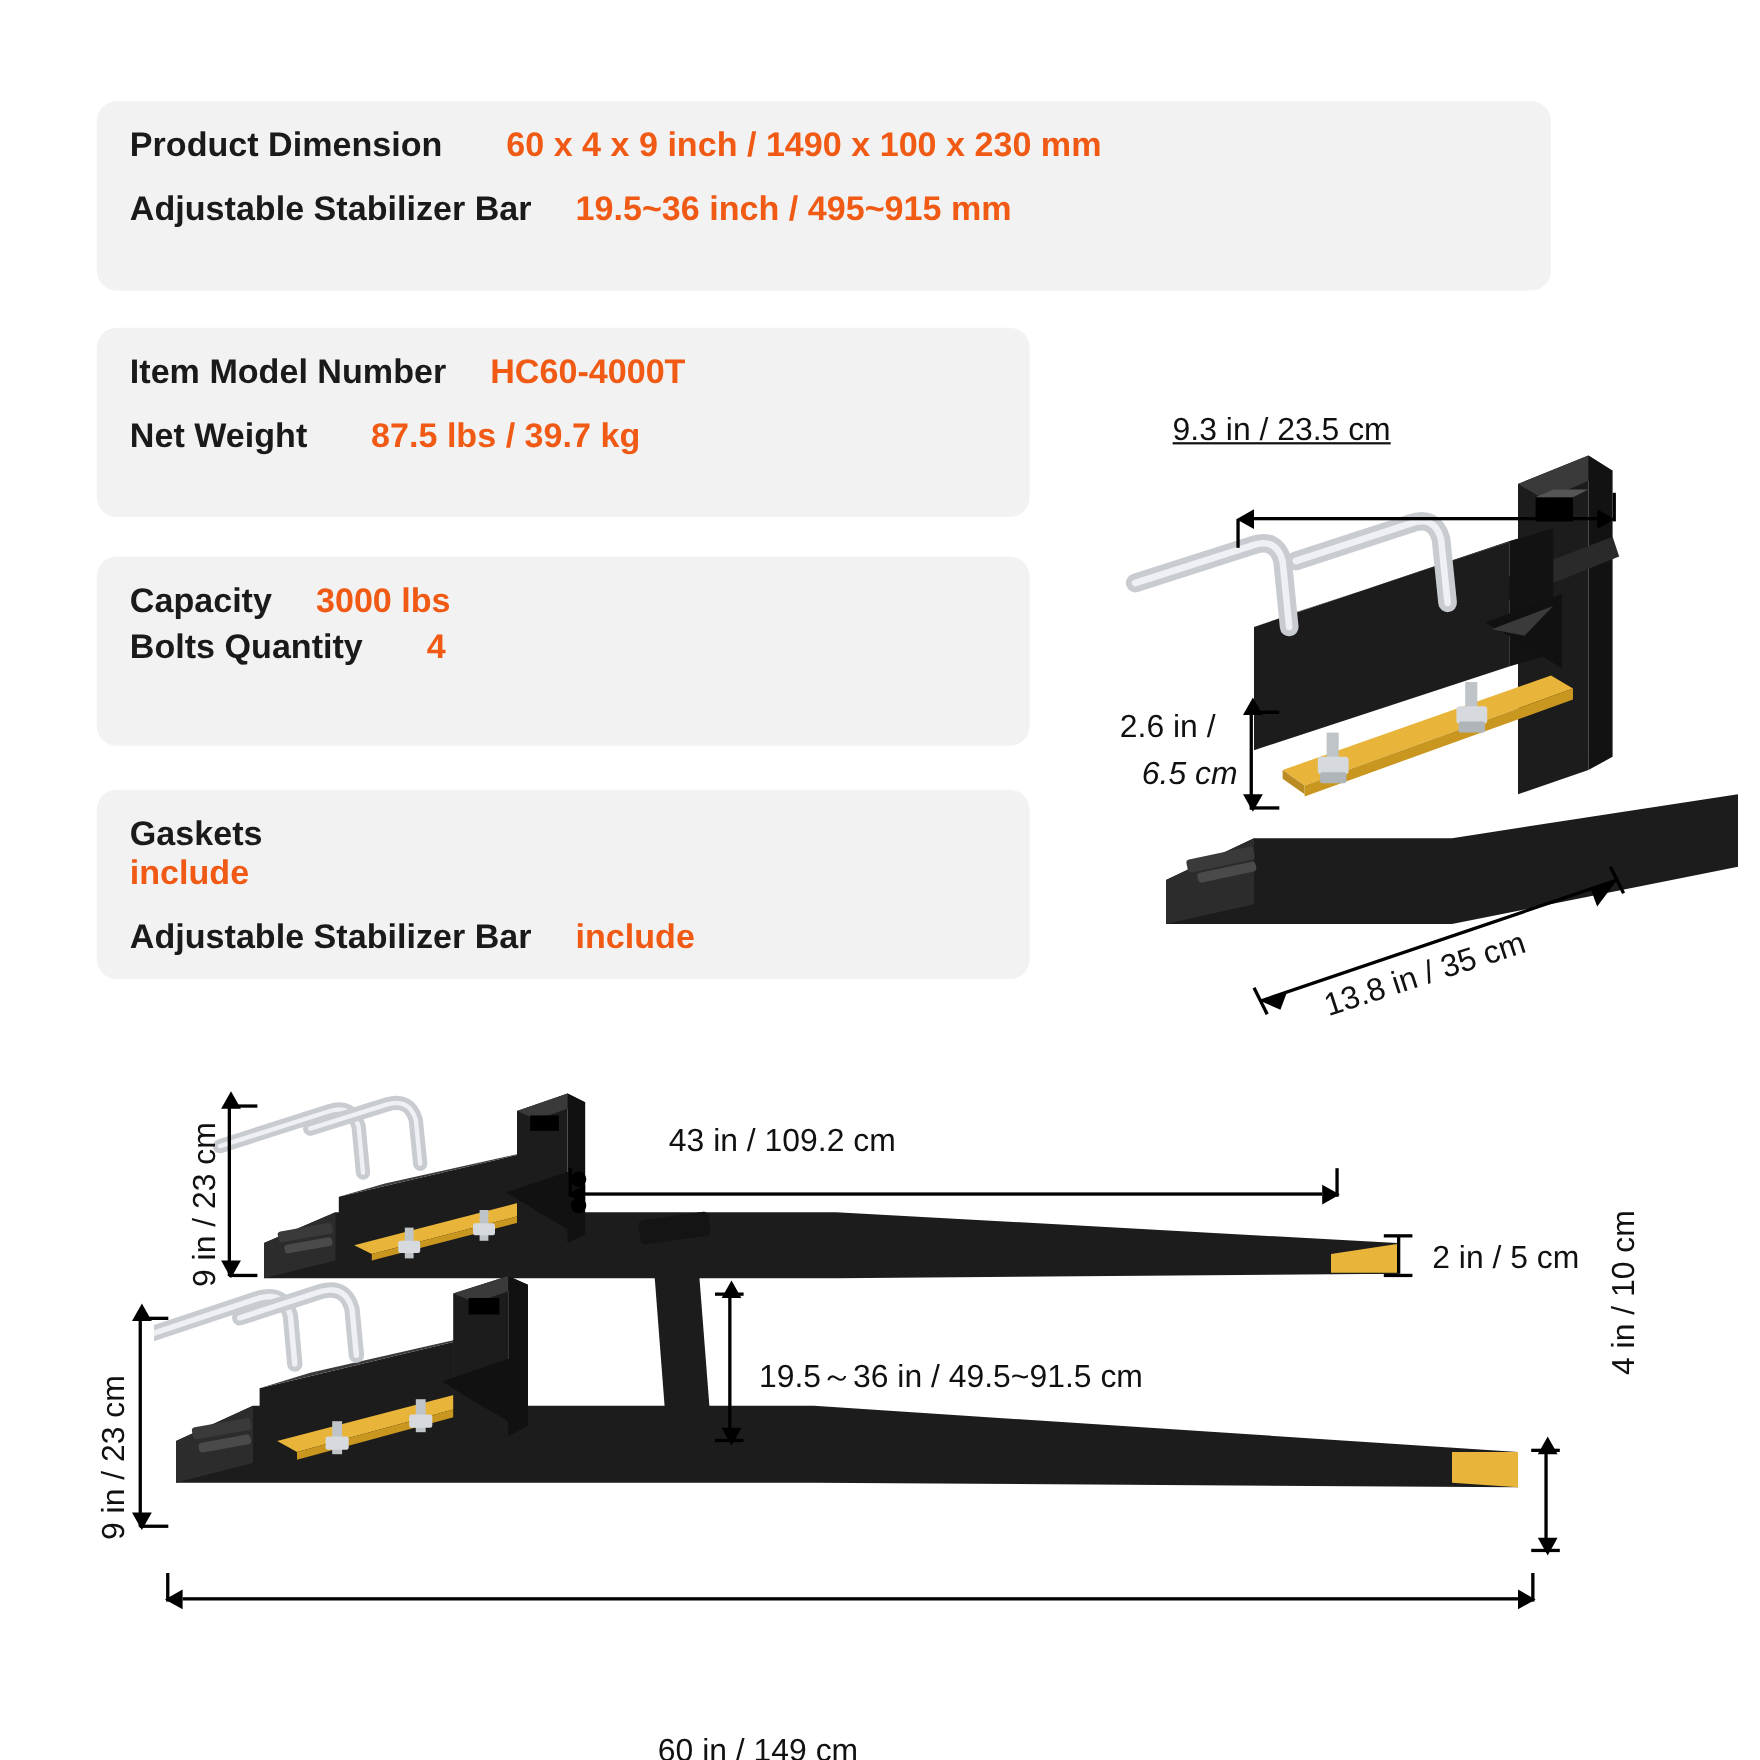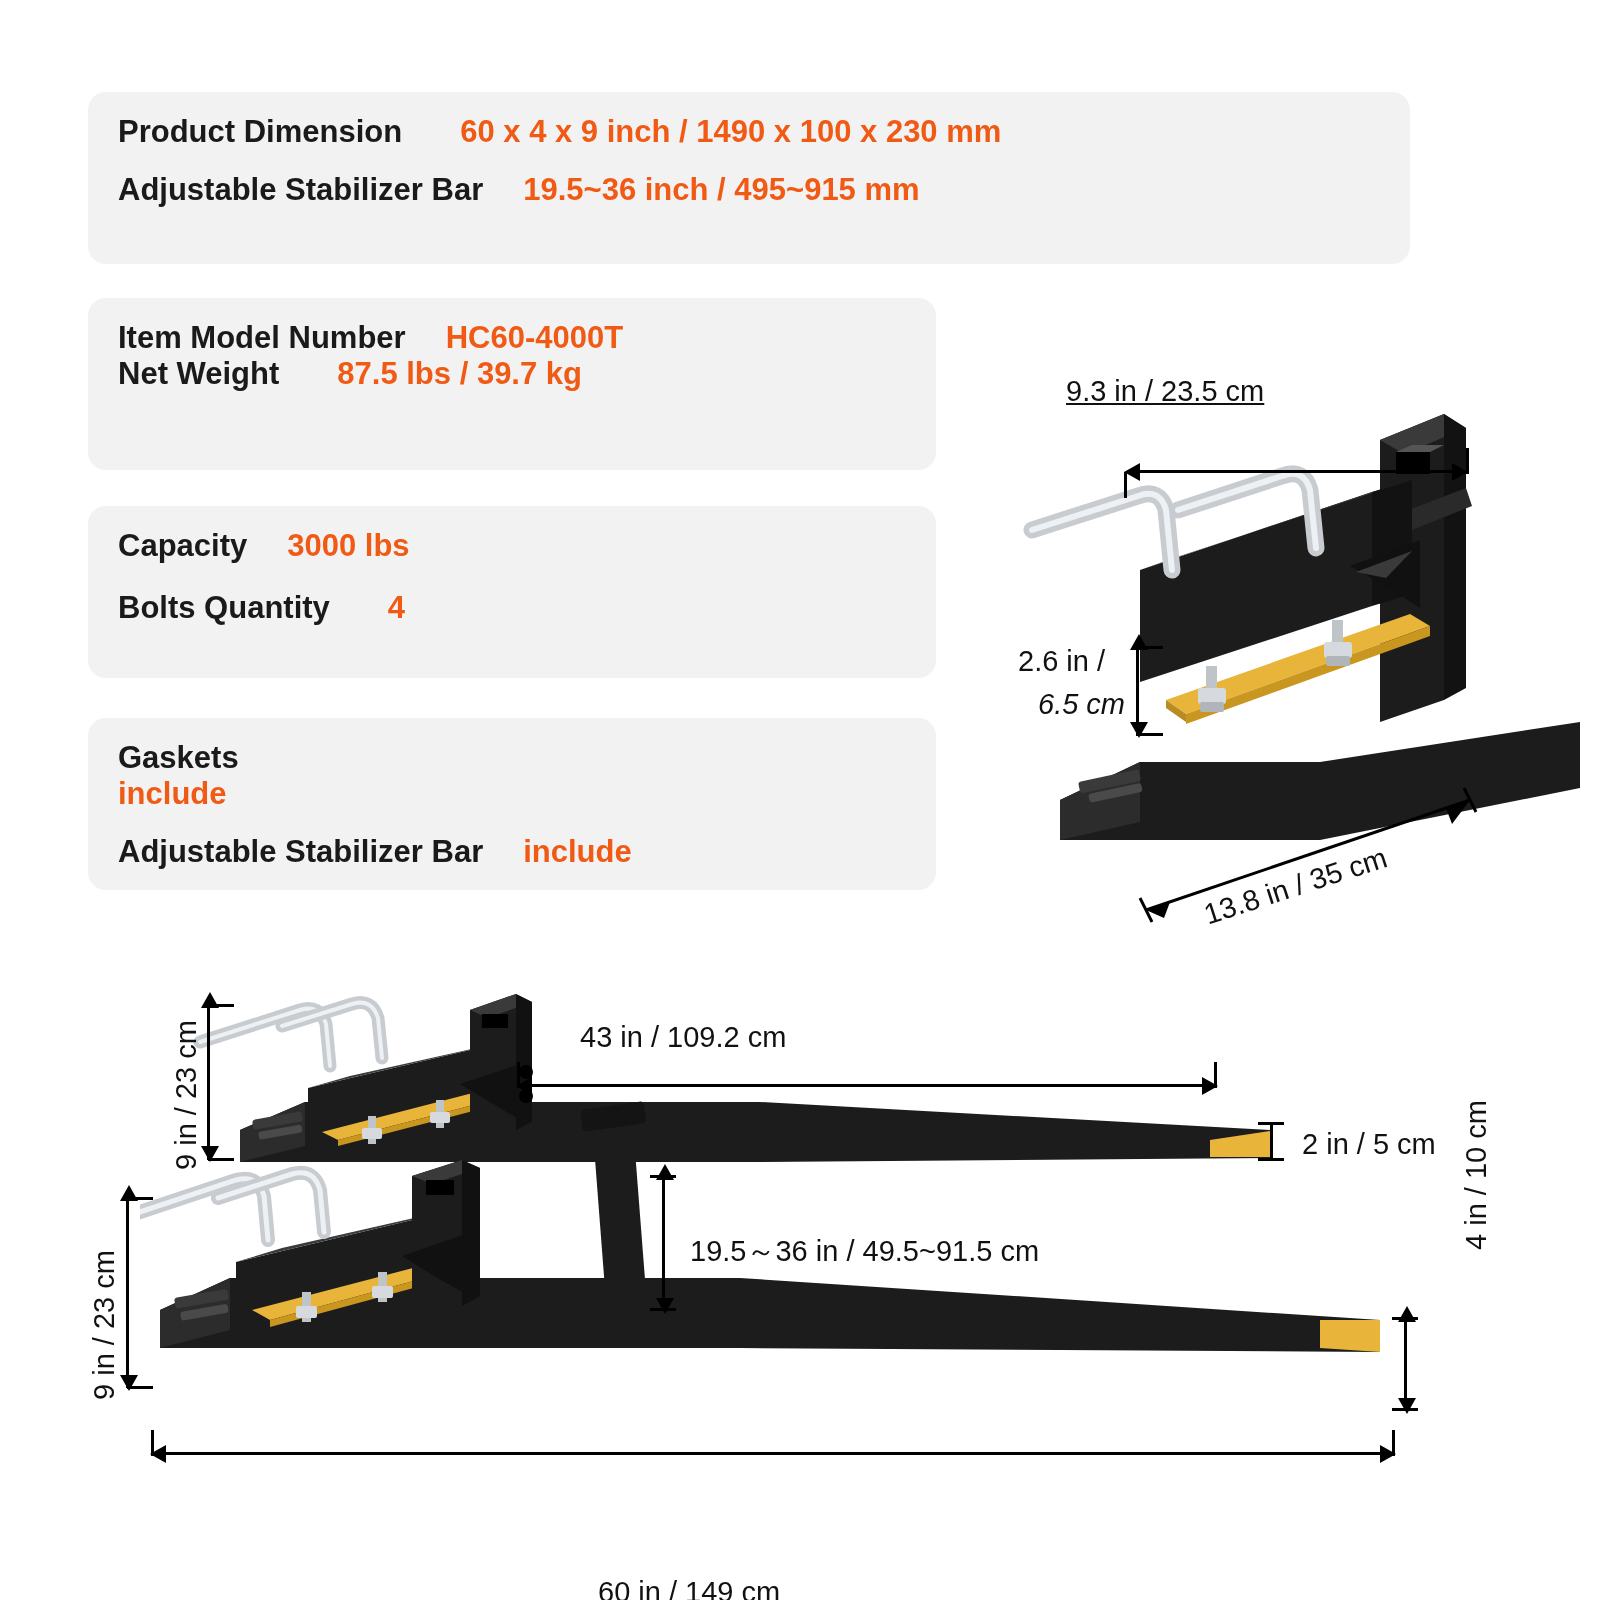--- a/index.html
+++ b/index.html
@@ -77,34 +77,34 @@
     <span class="spec-value">19.5~36 inch / 495~915 mm</span>
   </div>
 </div>
 
 <div class="spec-card" style="left:88px;top:298px;width:848px;height:172px;">
   <div class="spec-row" style="margin-top:4px;">
     <span class="spec-label">Item Model Number</span>
     <span class="gap-md"></span>
     <span class="spec-value">HC60-4000T</span>
   </div>
-  <div class="spec-row" style="">
+  <div class="spec-row" style="margin-top:22px;">
     <span class="spec-label">Net Weight</span>
     <span class="gap-lg"></span>
     <span class="spec-value">87.5 lbs / 39.7 kg</span>
   </div>
 </div>
 
 <div class="spec-card" style="left:88px;top:506px;width:848px;height:172px;">
   <div class="spec-row" style="margin-top:4px;">
     <span class="spec-label">Capacity</span>
     <span class="gap-md"></span>
     <span class="spec-value">3000 lbs</span>
   </div>
-  <div class="spec-row" style="margin-top:26px;">
+  <div class="spec-row" style="margin-top:6px;">
     <span class="spec-label">Bolts Quantity</span>
     <span class="gap-lg"></span>
     <span class="spec-value">4</span>
   </div>
 </div>
 
 <div class="spec-card" style="left:88px;top:718px;width:848px;height:172px;">
   <div class="spec-row" style="margin-top:4px;flex-direction:column;">
     <span class="spec-label">Gaskets</span>
     <span class="gap-md"></span>
@@ -269,21 +269,21 @@
 <div class="cap-h" style="left:208px;top:1004px;"></div>
 <div class="cap-h" style="left:208px;top:1158px;"></div>
 
 <div class="dim vert" style="left:88px;top:1400px;">9 in / 23 cm</div>
 <div class="line-v" style="left:126px;top:1198px;height:190px;"></div>
 <div class="arrow-u" style="left:120px;top:1185px;"></div>
 <div class="arrow-d" style="left:120px;top:1375px;"></div>
 <div class="cap-h" style="left:127px;top:1197px;"></div>
 <div class="cap-h" style="left:127px;top:1386px;"></div>
 
-<div class="dim" style="left:580px;top:1021px;">43 in / 109.2 cm</div>
+<div class="dim" style="left:608px;top:1021px;">43 in / 109.2 cm</div>
 <div class="line-h" style="left:530px;top:1084px;width:672px;"></div>
 <div class="arrow-l" style="left:516px;top:1077px;"></div>
 <div class="arrow-r" style="left:1202px;top:1077px;"></div>
 <div class="cap-v" style="left:517px;top:1062px;"></div>
 <div class="cap-v" style="left:1214px;top:1062px;"></div>
 
 <div class="dim" style="left:1302px;top:1128px;">2 in / 5 cm</div>
 <div class="cap-h" style="left:1258px;top:1122px;"></div>
 <div class="cap-h" style="left:1258px;top:1158px;"></div>
 <div class="line-v" style="left:1270px;top:1124px;height:34px;"></div>

